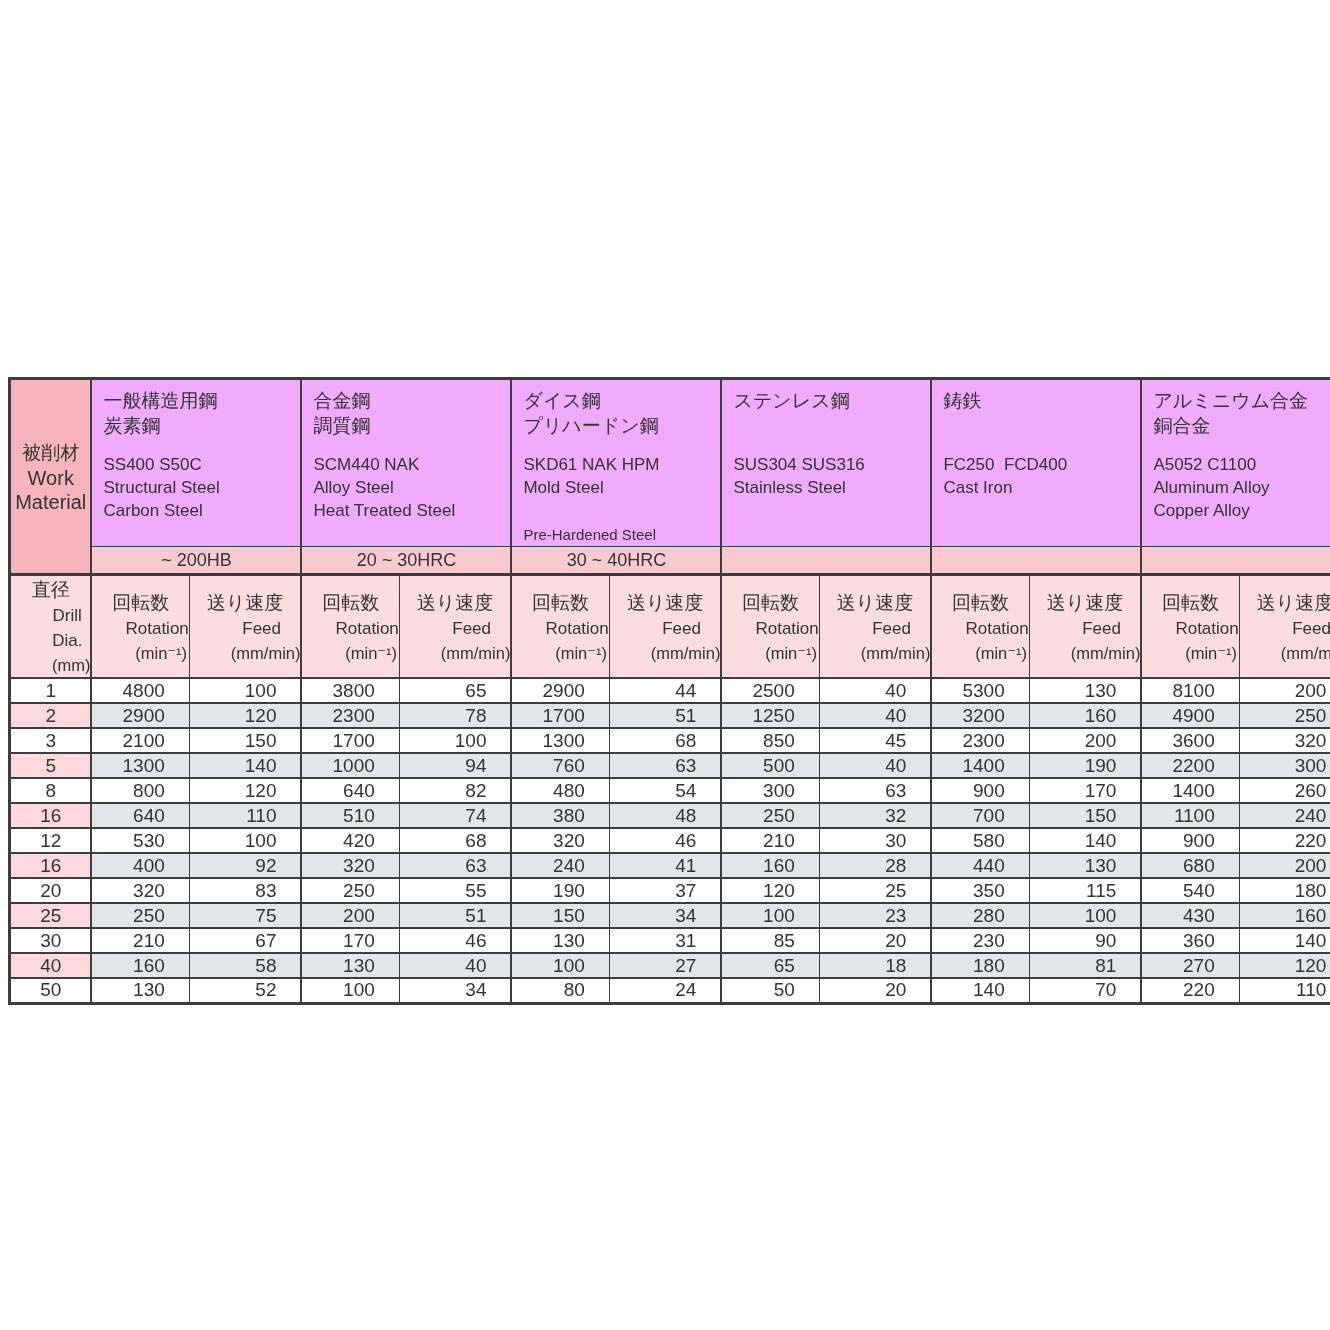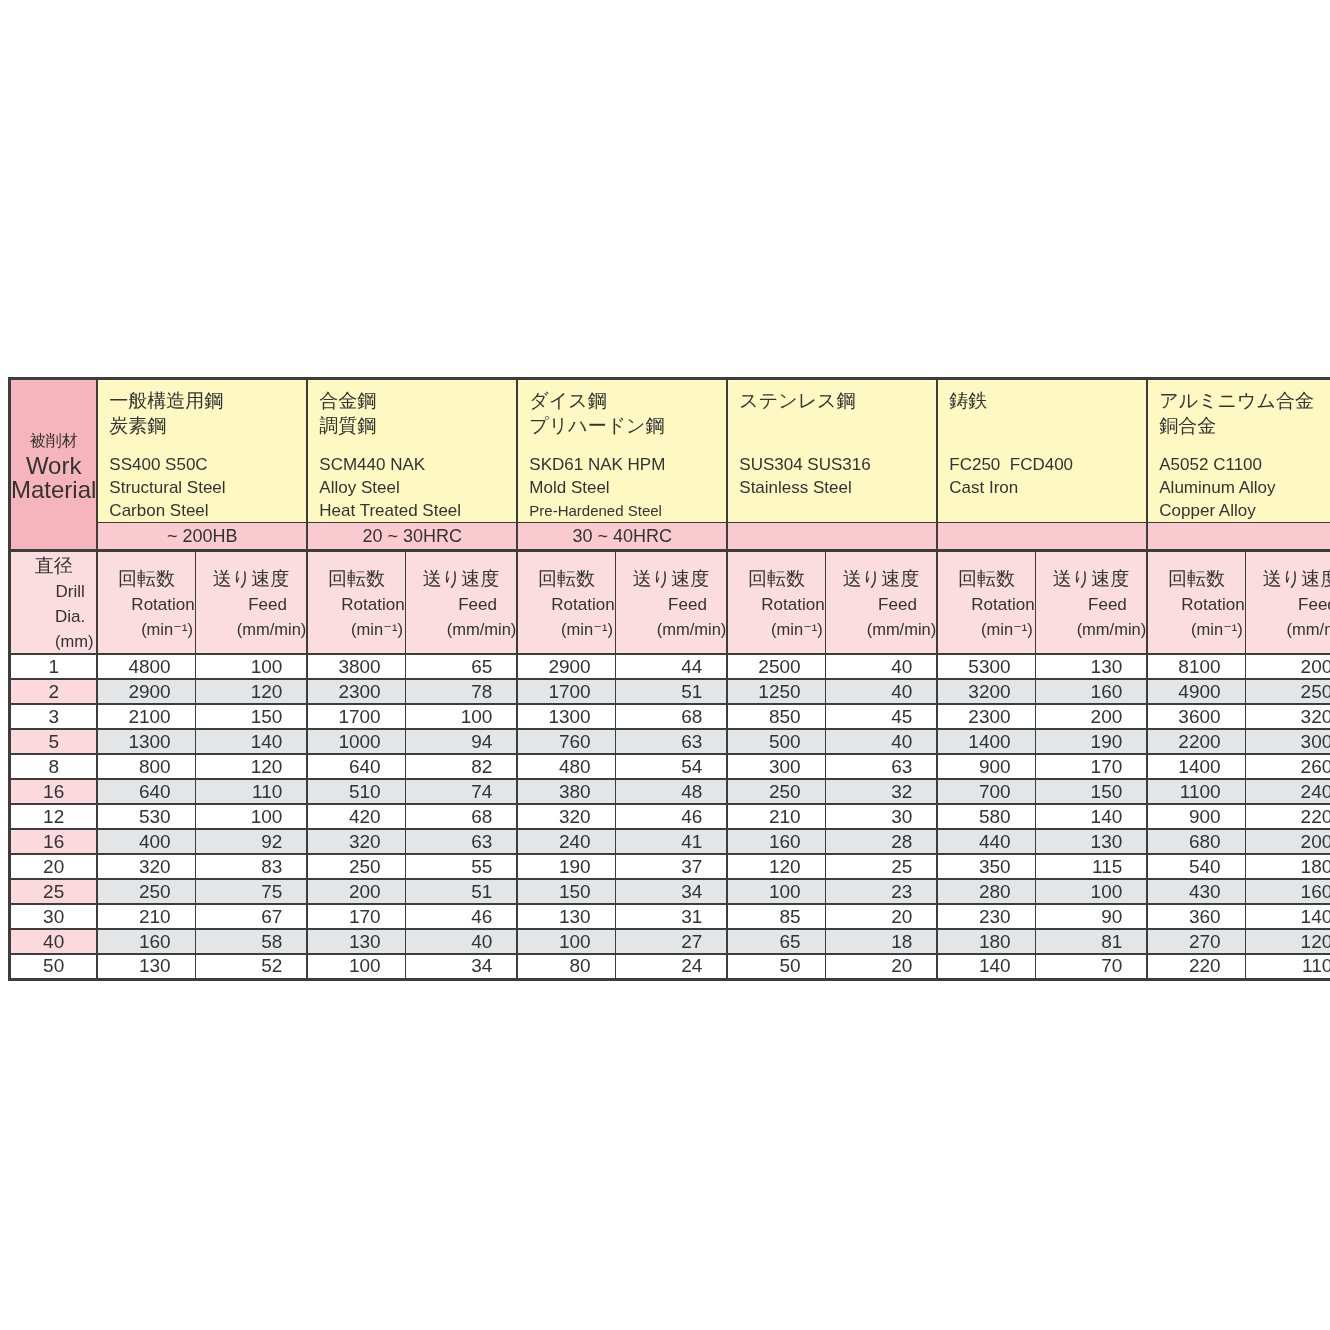--- a/index.html
+++ b/index.html
@@ -7,30 +7,30 @@
           font-family:"Liberation Sans","DejaVu Sans",sans-serif;color:#333333;}
   table.spec-table{position:absolute;left:8px;top:377px;border-collapse:collapse;table-layout:fixed;
           border:3px solid #3d3d3d;}
   col.c-dia{width:150px;} col.c-rot{width:100px;} col.c-feed{width:94px;}
   td{border:2px solid #3d3d3d;padding:0;vertical-align:middle;overflow:hidden;color:#333333;}
 
   tr.r-mat{height:140px;} tr.r-band{height:28px;} tr.r-sub{height:60px;} tr.r-data{height:25px;}
 
   
   td.corner{background:#F6B5BC;text-align:center;border-bottom-width:3px;}
-  .corner-ja{font-size:16px;line-height:27px;}
-  .corner-en{font-size:24px;line-height:24px;text-align:center;}
-
-  
-  td.mat{background:#fef9c3;vertical-align:top;padding:8px 14px 0 11px;border-bottom-width:1px;}
+  .corner-ja{font-size:19px;line-height:27px;}
+  .corner-en{font-size:20px;line-height:24px;text-align:center;}
+
+  
+  td.mat{background:#f0abfc;vertical-align:top;padding:8px 14px 0 11px;border-bottom-width:1px;}
   .mat-ja div{font-size:19px;line-height:25px;white-space:pre-wrap;}
   .mat-ja{min-height:56px;}
   .mat-spec{margin-top:9px;}
   .mat-spec div{font-size:17px;line-height:23px;white-space:pre-wrap;}
-  .mat-spec div.spec-small{font-size:15px;}
+  .mat-spec div.spec-small{font-size:15px;margin-top:24px;}
 
   
   td.band{background:#F9CBD0;text-align:center;font-size:18px;border-top-width:1px;border-bottom-width:3px;}
 
   
   td.subhead{background:#FBDCDF;text-align:center;}
   .sh-ja{font-size:19px;line-height:27px;}
   .sh-en{font-size:17px;line-height:25px;padding-left:33px;}
   .sh-unit{font-size:16.5px;line-height:24px;margin-left:41px;}
 

